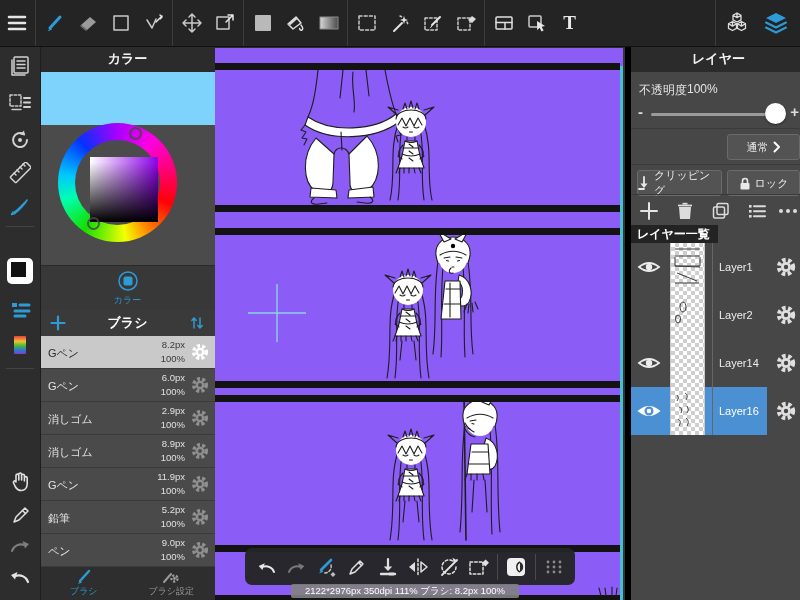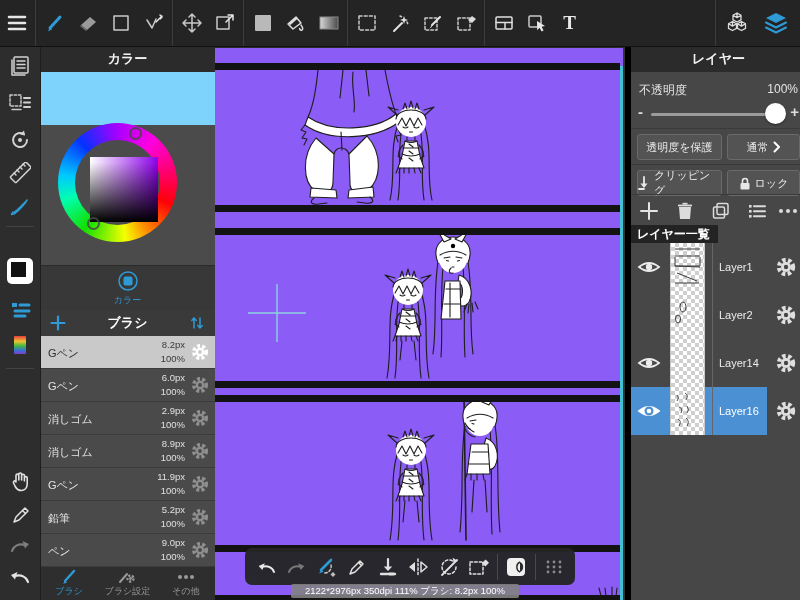--- a/index.html
+++ b/index.html
@@ -83,21 +83,21 @@
   #floatbar{position:absolute;left:30px;top:502px;width:318px;height:37px;background:rgba(37,37,37,.96);
             border-radius:7px;display:flex;align-items:center;padding:0 6px;z-index:20}
   .fbtn{flex:1;display:flex;align-items:center;justify-content:center;height:37px}
   .fsep{width:1px;height:26px;background:#4a4a4a;flex:none;margin:0 3px}
   #tooltipbar{position:absolute;left:76px;top:538px;width:228px;height:14px;background:rgba(130,130,130,.9);
               border-radius:2px;color:#fff;font-size:9.5px;line-height:14px;text-align:center;z-index:21;white-space:nowrap}
 
   
   #rightpanel{position:absolute;left:625px;top:46px;width:175px;height:554px;background:#474747;
               border-left:6px solid #000000;z-index:30}
-  #oprow{position:absolute;left:8px;right:8px;top:36px;display:flex;justify-content:space-between;
+  #oprow{position:absolute;left:8px;right:8px;top:36px;display:flex;justify-content:flex-start;
          color:#e4e4e4;font-size:12px}
   #slider{position:absolute;left:0;top:56px;width:175px;height:24px}
   #slider .minus,#slider .plus{position:absolute;top:1px;color:#ddd;font-size:15px;font-weight:bold}
   #slider .minus{left:7px}.plus{right:7px}
   #strack{position:absolute;left:20px;right:20px;top:11px;height:3px;background:#9b9b9b;border-radius:2px}
   #sknob{position:absolute;left:134px;top:1px;width:21px;height:21px;border-radius:50%;background:#fff;
          box-shadow:0 1px 2px rgba(0,0,0,.5)}
   .rphr{position:absolute;left:0;width:175px;height:1px;background:#3a3a3a}
   .pbtn{position:absolute;height:26px;background:#535353;border:1px solid #6a6a6a;border-radius:3px;
         color:#e8e8e8;font-size:11px;display:flex;align-items:center;justify-content:center;gap:4px;box-sizing:border-box}
@@ -457,28 +457,20 @@
         </svg>
       <span>ブラシ</span>
     </div>
     <div class="ftab off">
       <svg class="ic" width="20" height="15">
           <path class="s" style="stroke:#9a9a9a;stroke-width:2" d="M3 13L10 5"></path>
           <circle cx="13.5" cy="9.5" r="3" fill="none" stroke="#9a9a9a" stroke-width="2.4" stroke-dasharray="2.2 1.6"></circle>
           <circle cx="13.5" cy="9.5" r="1.4" fill="#9a9a9a"></circle>
         </svg>
       <span>ブラシ設定</span>
-    </div>
-    <div class="ftab off">
-      <svg class="ic" width="20" height="15">
-          <circle cx="4" cy="8" r="2" fill="#9a9a9a"></circle>
-          <circle cx="10" cy="8" r="2" fill="#9a9a9a"></circle>
-          <circle cx="16" cy="8" r="2" fill="#9a9a9a"></circle>
-        </svg>
-      <span>その他</span>
     </div>
   </div>
 </aside>
 
 <div id="canvas">
   <div id="canvastop"></div>
 
   <div class="pbar" style="top:17px"></div>
   <div class="pbar" style="top:159px"></div>
   <div class="pbar" style="top:182px"></div>
@@ -678,23 +670,20 @@
     <span>100%</span>
   </div>
   <div id="slider">
     <span class="minus">-</span>
     <div id="strack"></div>
     <div id="sknob"></div>
     <span class="plus">+</span>
   </div>
 
   <div class="rphr" style="top:82px"></div>
-  <div class="pbtn" style="left:6px;top:88px;width:85px">
-    <span>透明度を保護</span>
-  </div>
   <div class="pbtn" style="left:96px;top:88px;width:73px">
     <span>通常</span>
     <svg class="ic" width="8" height="12">
         <path class="s" style="stroke:#fff;stroke-width:2" d="M1.5 1.5L6 6l-4.5 4.5"></path>
       </svg>
   </div>
   <div class="rphr" style="top:118px"></div>
   <div class="pbtn" style="left:6px;top:124px;width:85px">
     <svg class="ic" width="12" height="14">
         <path class="s" style="stroke:#e8e8e8;stroke-width:1.8" d="M6 1v7"></path>

